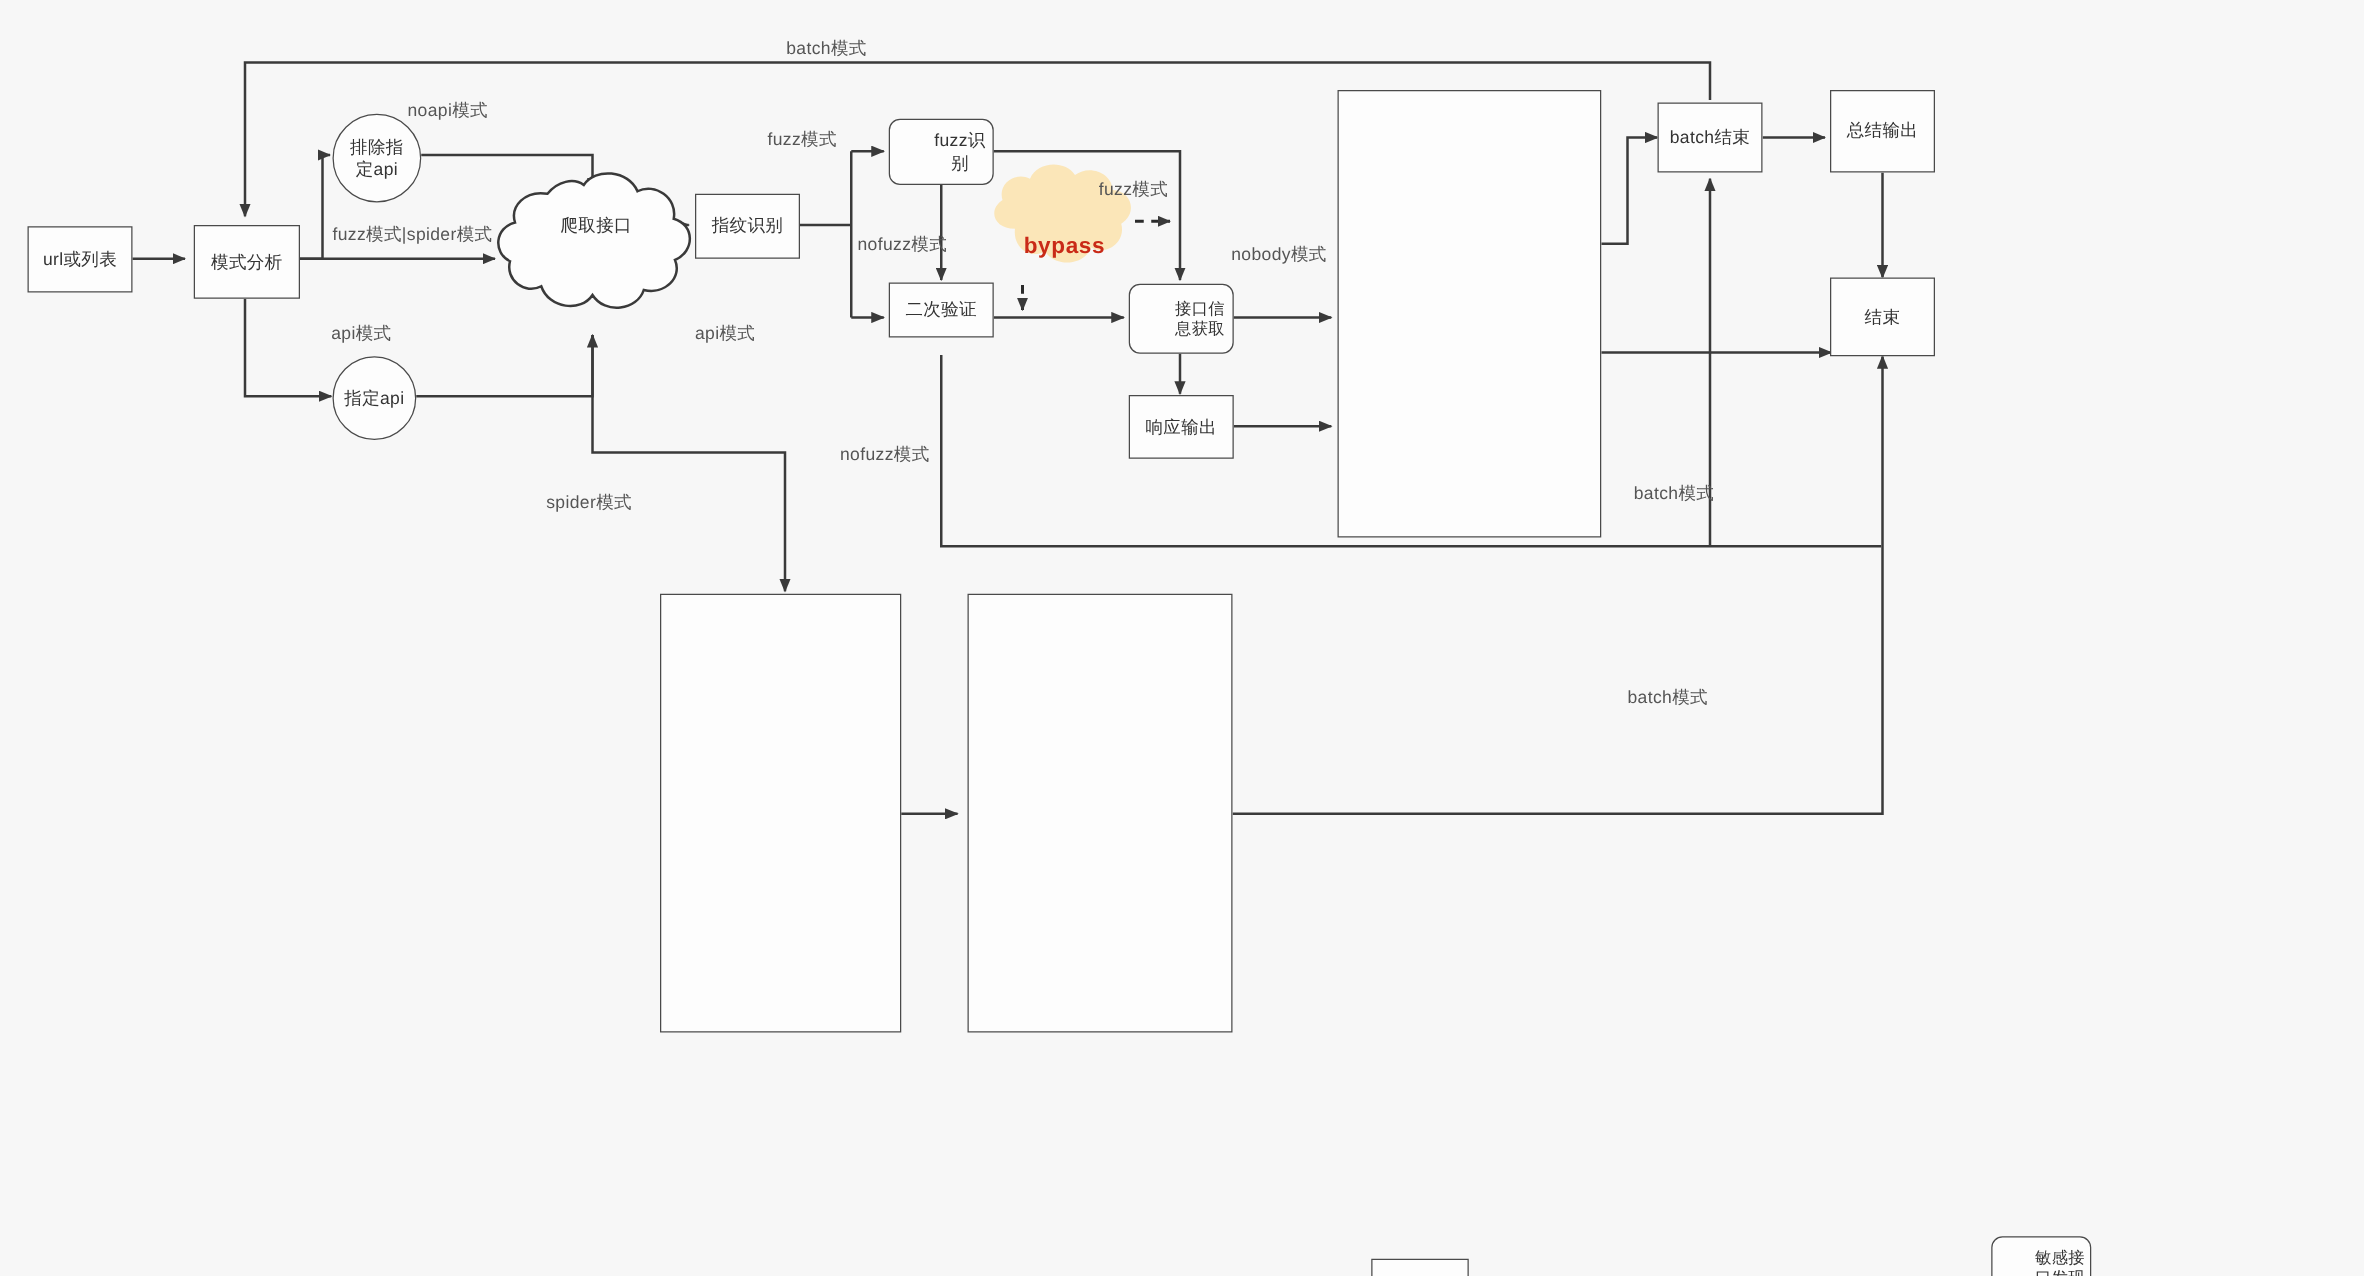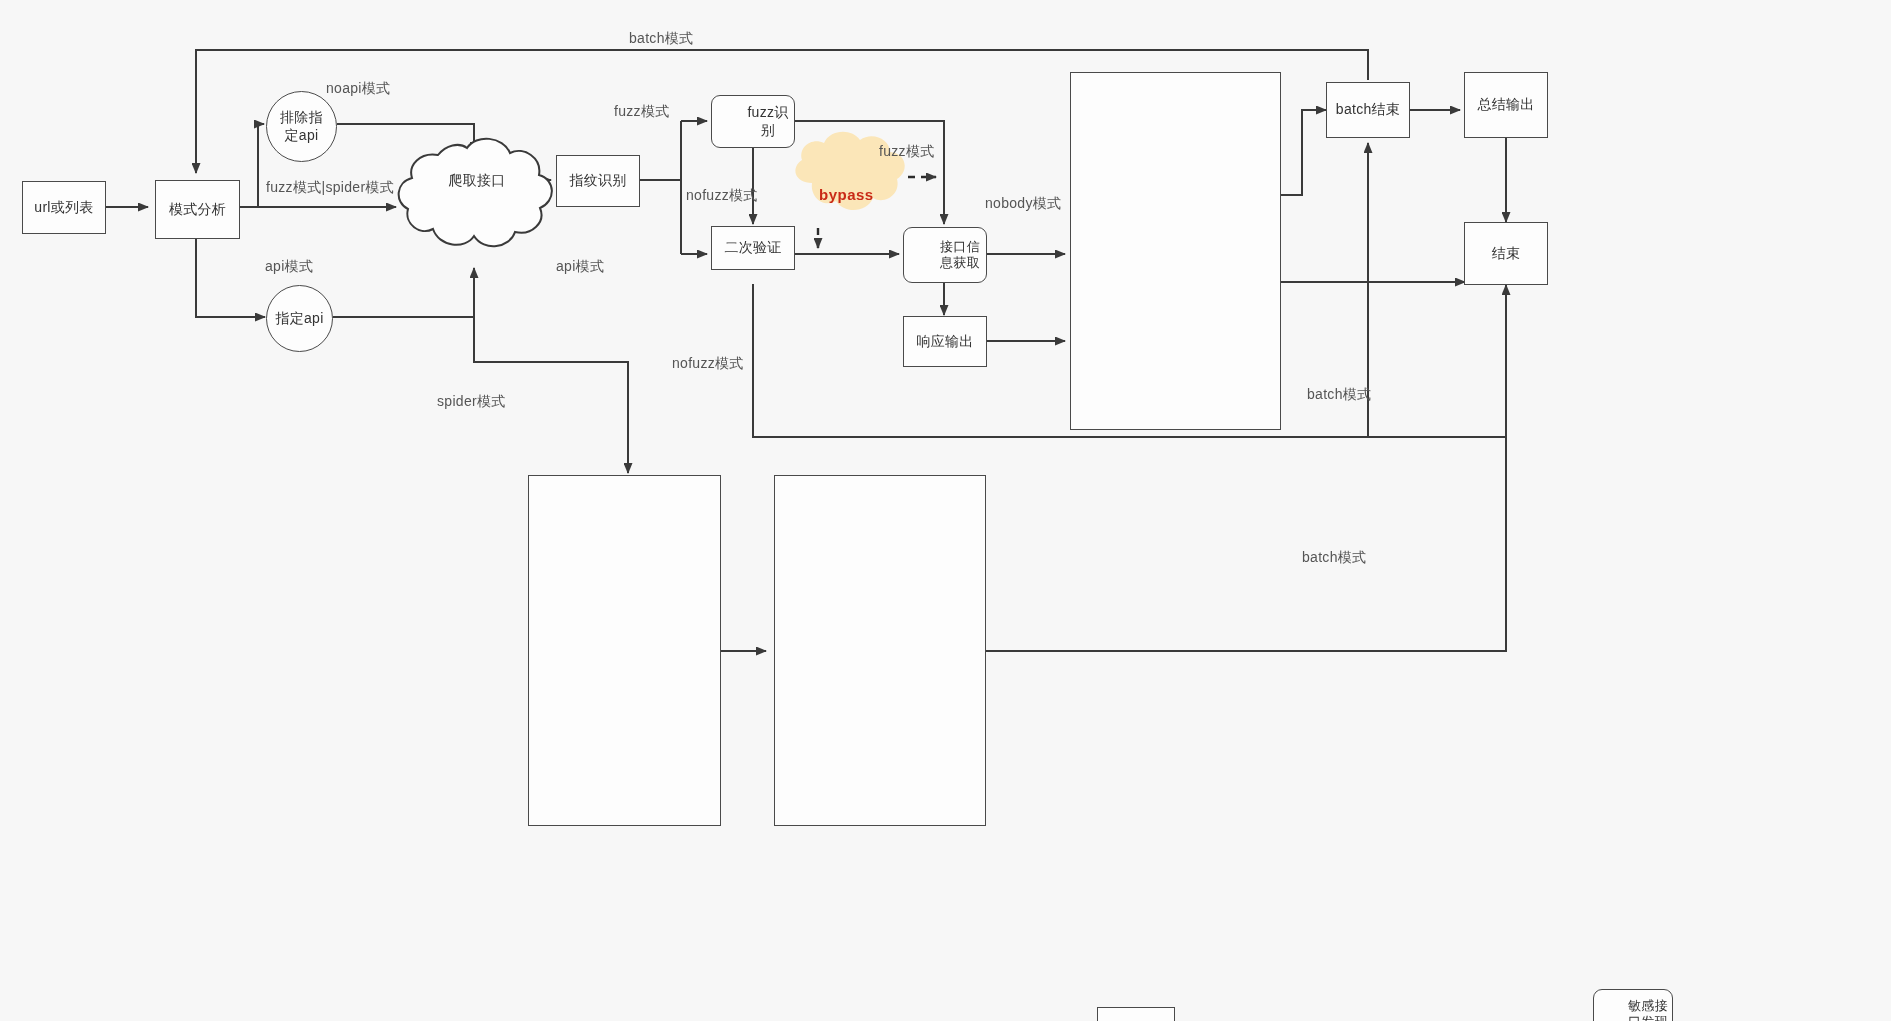--- a/index.html
+++ b/index.html
@@ -15,21 +15,21 @@
   .node{position:absolute;box-sizing:border-box;display:flex;align-items:center;justify-content:center;
         text-align:center;background:#fdfdfd;border:1.6px solid #4a4a4a;color:#333;
         font-size:14px;line-height:1.25;letter-spacing:.3px;}
   .node.rounded{border-radius:9px;padding-left:30px;}
   .node.circle{border-radius:50%;}
   .node.group{background:#fdfdfd;border:1.8px solid #4a4a4a;display:block;}
   .node.cloudbox{border:none;background:transparent;}
 
   .edge-label{position:absolute;font-size:14px;color:#555;white-space:nowrap;
               letter-spacing:.3px;background:transparent;}
-  .bypass-label{position:absolute;font-size:15px;font-weight:bold;color:#c92a17;
+  .bypass-label{position:absolute;font-size:18px;font-weight:bold;color:#c92a17;
                 letter-spacing:.5px;}
 </style>
 </head>
 <body>
 
 <div id="canvas">
 
   <svg class="layer">
     <defs>
       <marker id="ah" markerWidth="11" markerHeight="9" refX="10" refY="4.5" orient="auto" markerUnits="userSpaceOnUse">

